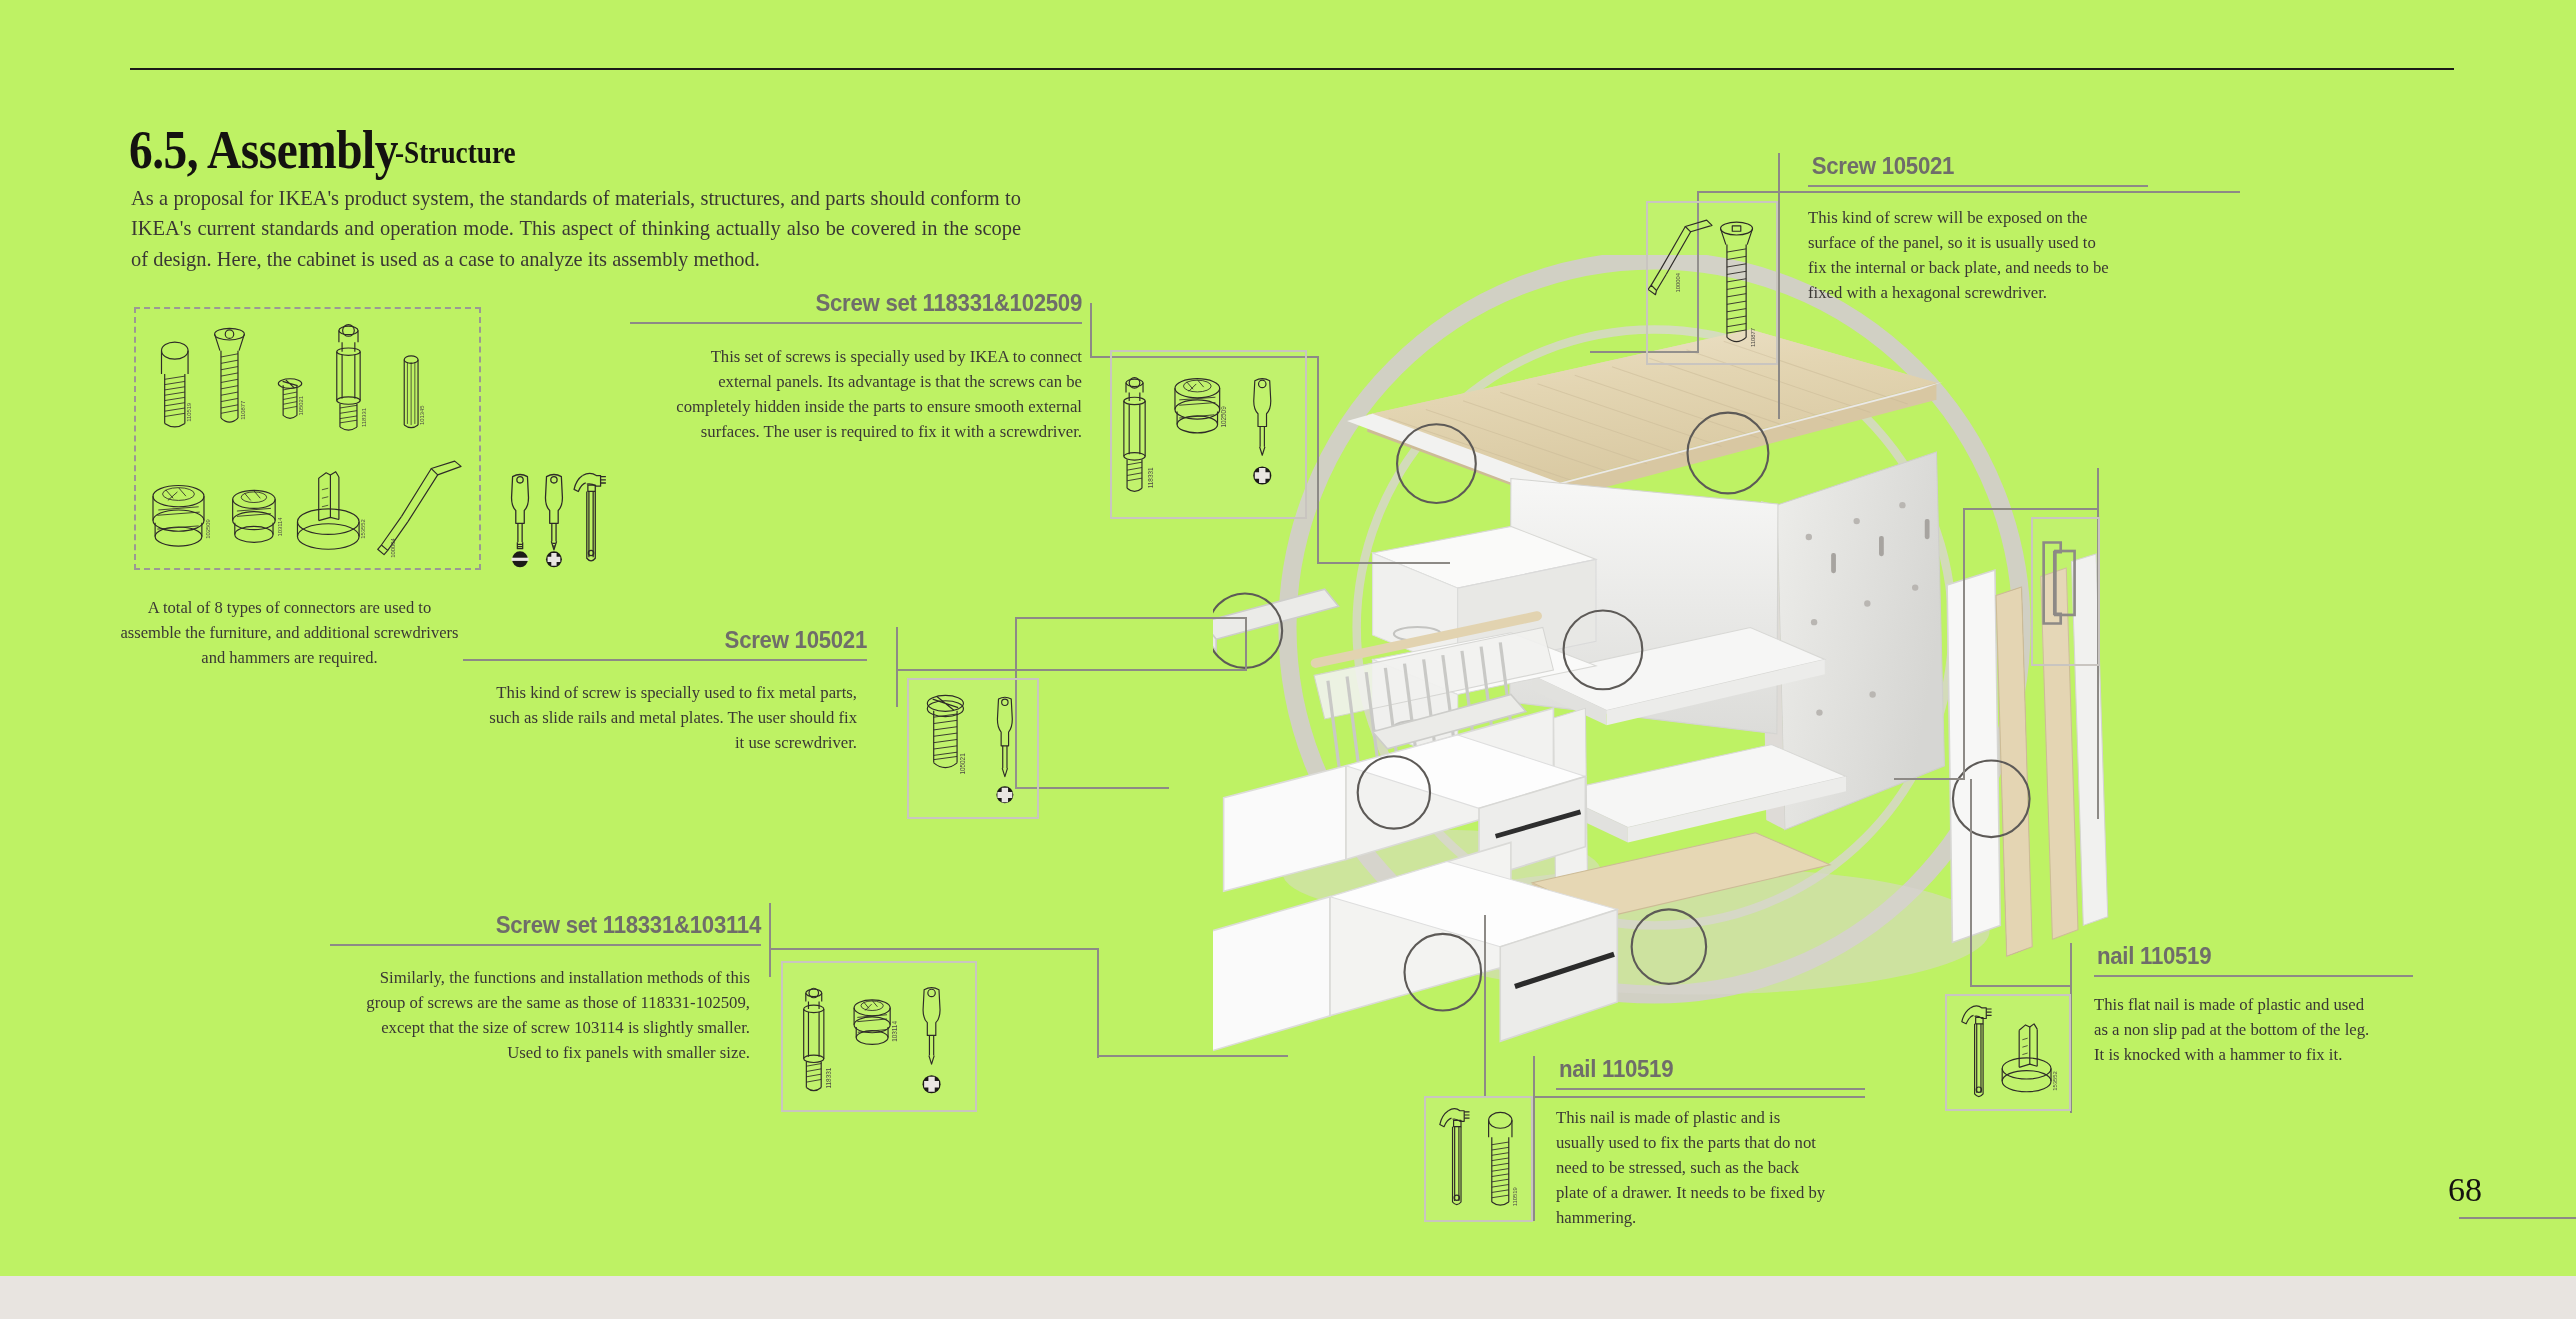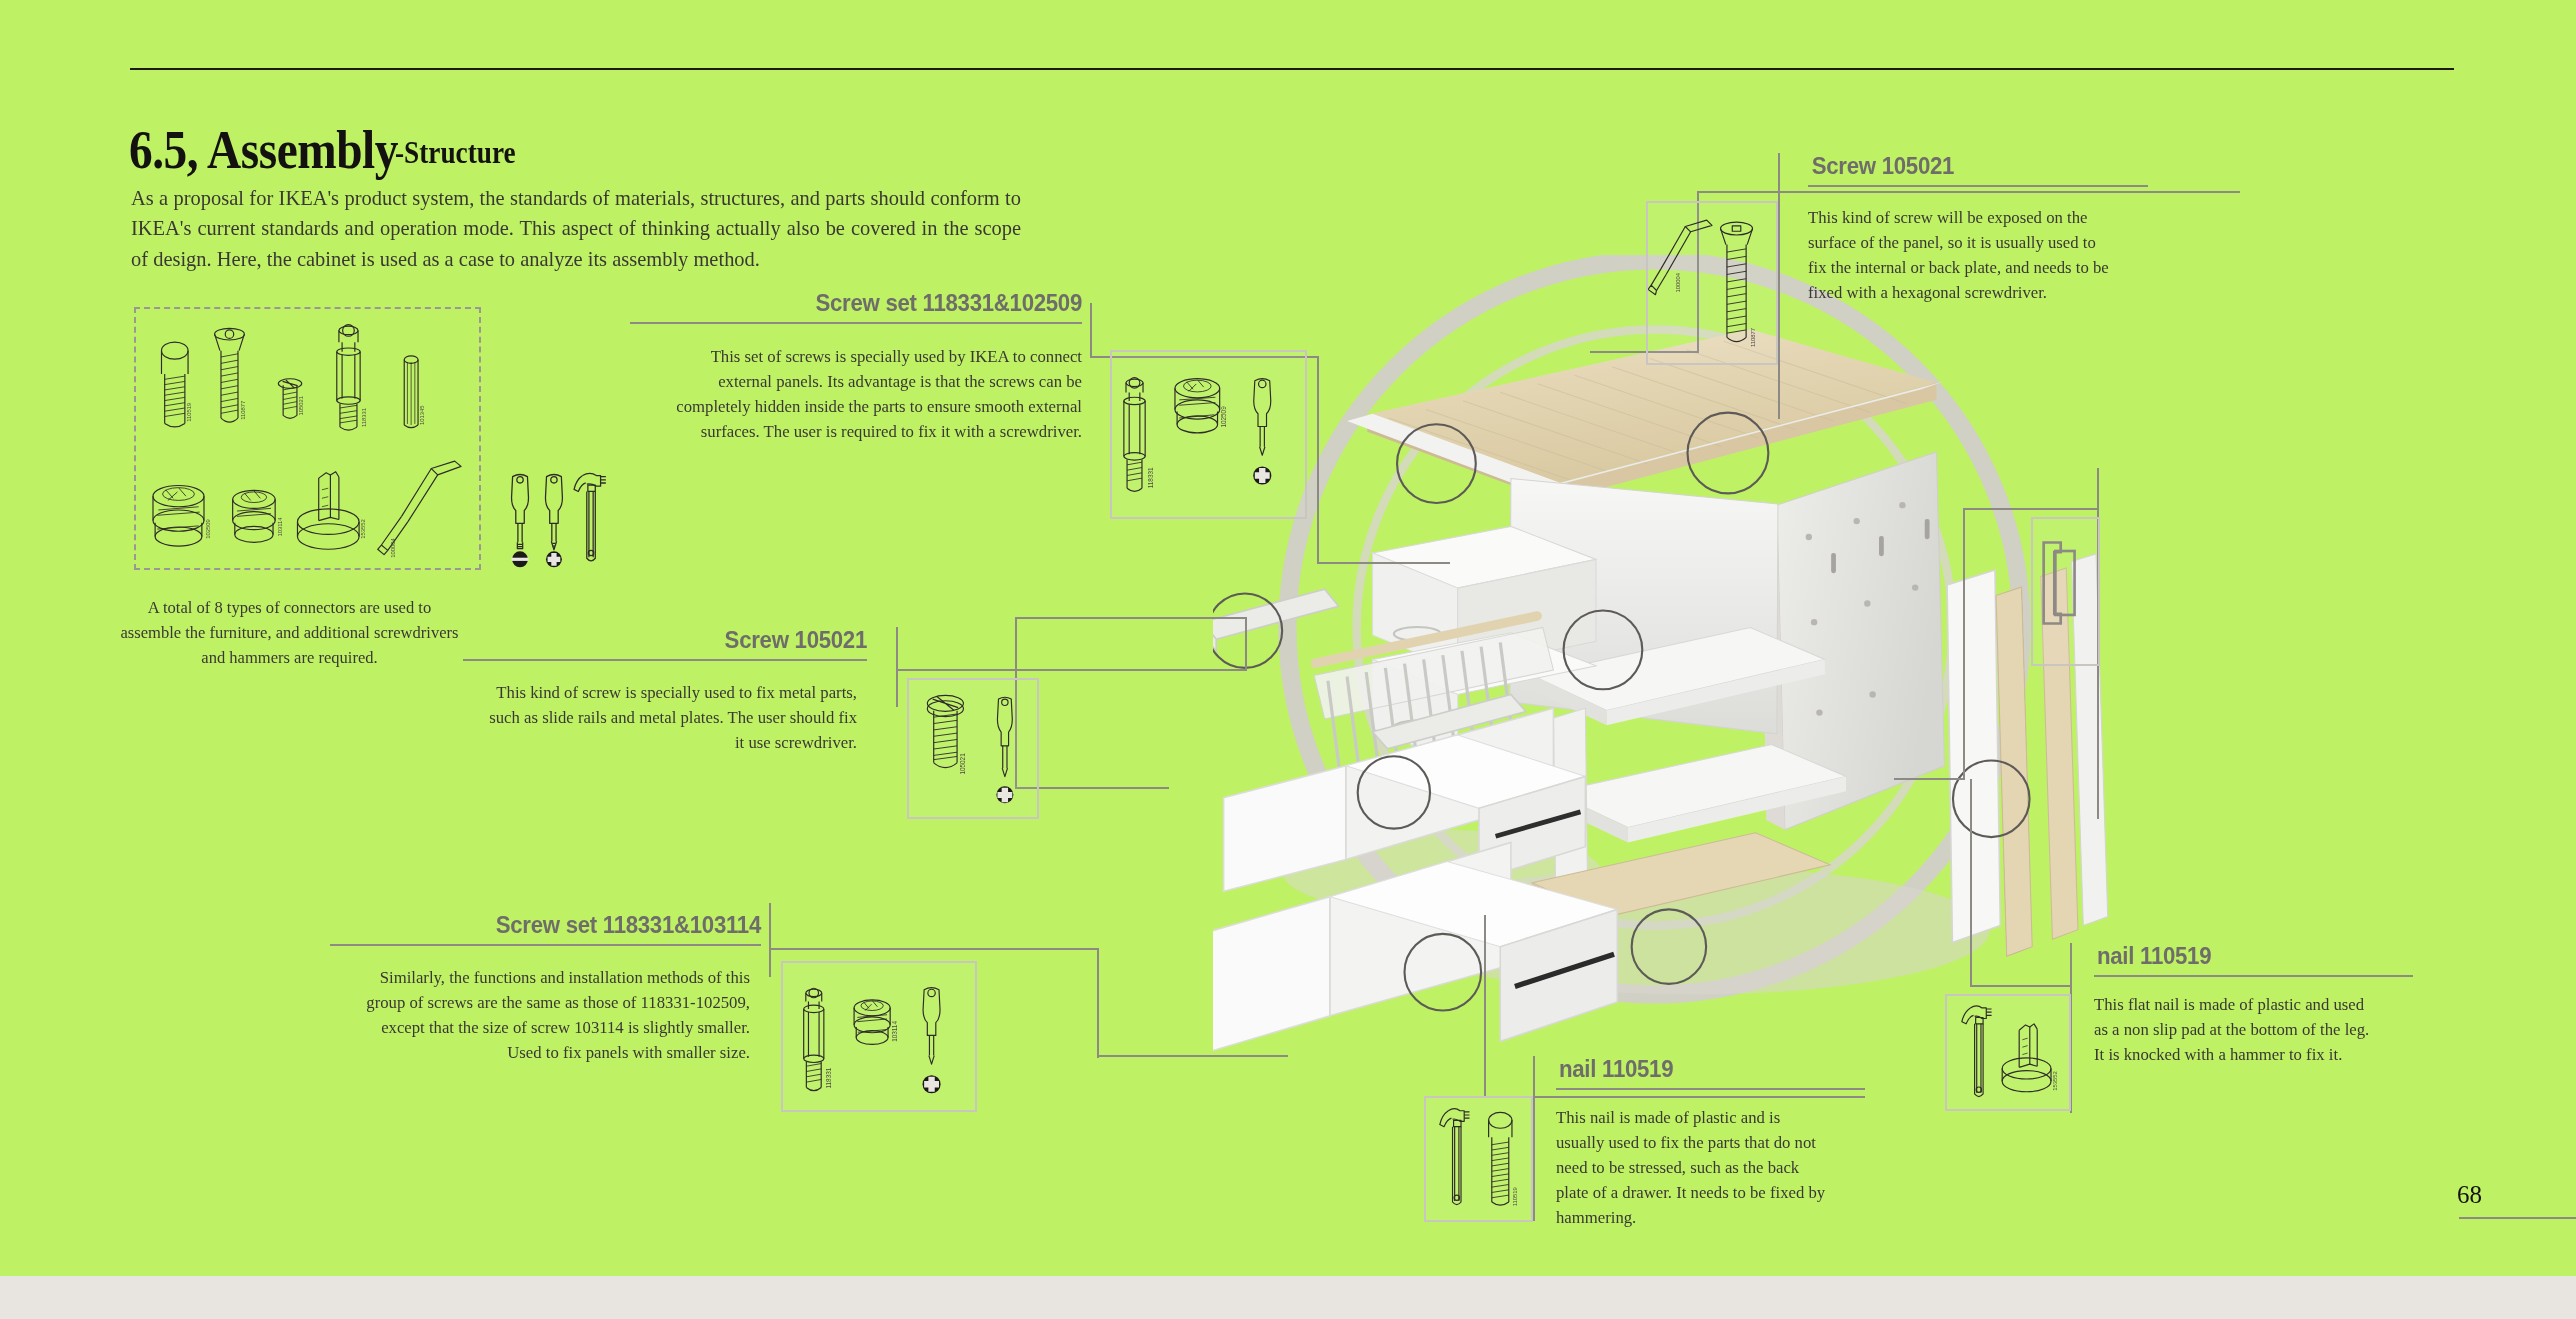--- a/index.html
+++ b/index.html
@@ -132,21 +132,21 @@
   .lead.h { height: 2.1px; }
   .lead.v { width: 2.1px; }
 
   
   #render { position: absolute; left: 1213px; top: 255px; width: 1032px; height: 862px; }
 
   
   #page-num {
     position: absolute;
     right: 94px; bottom: 67px;
-    font-size: 25px;
+    font-size: 34px;
     color: #141210;
   }
   #page-num-rule {
     position: absolute;
     right: 0; bottom: 57px;
     width: 117px; height: 0;
     border-top: 2.7px solid #8d8a86;
   }
 </style>
 </head>

